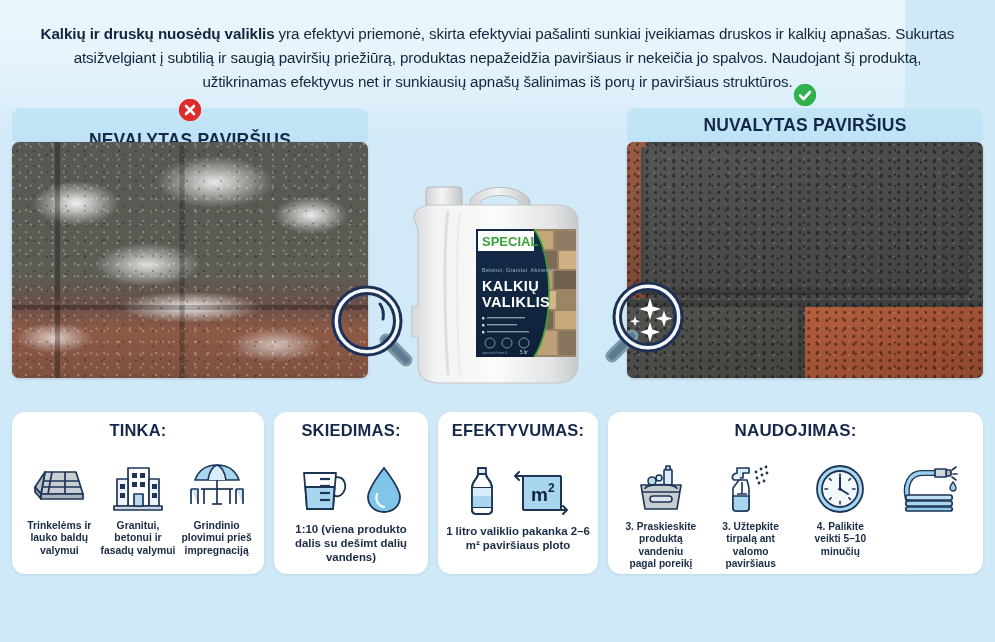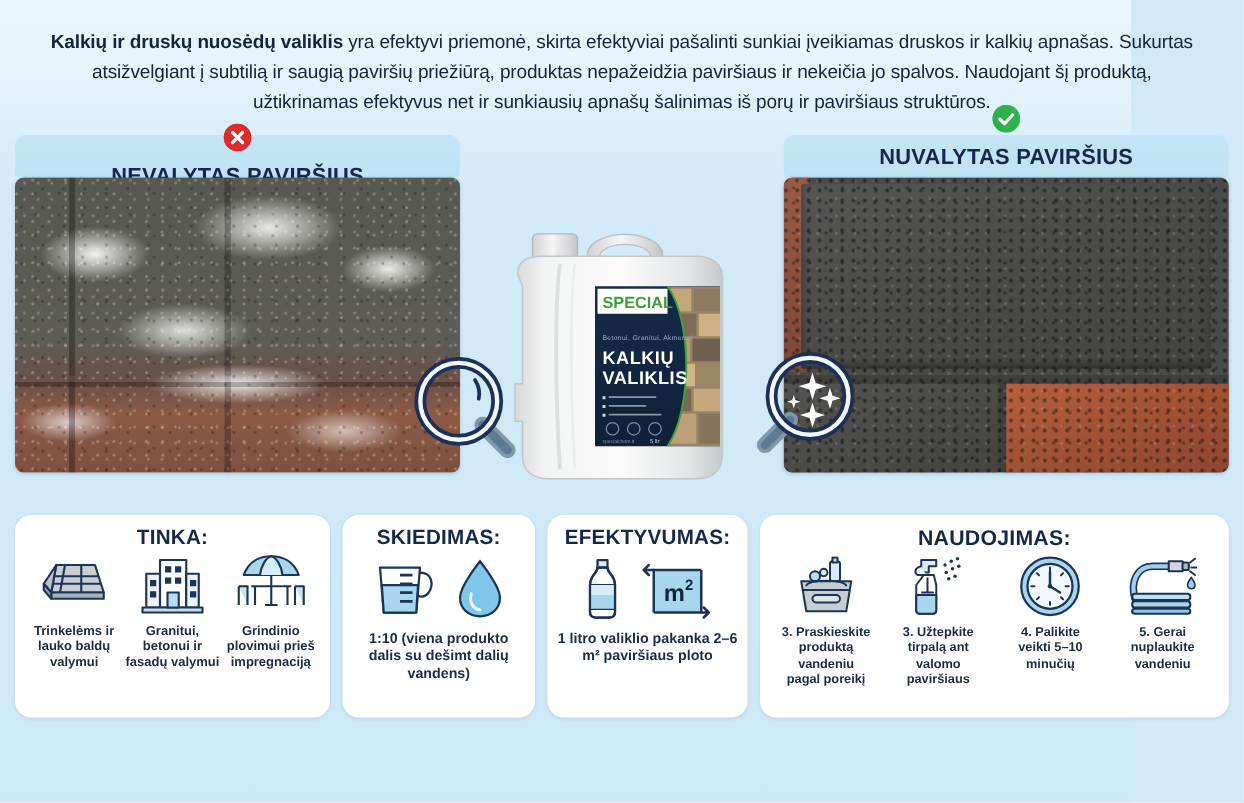--- a/index.html
+++ b/index.html
@@ -111,21 +111,21 @@
   
   .cards { position:absolute; left:12px; top:412px; width:971px; height:162px;
            display:flex; gap:10px; }
   .card { background:#fff; border-radius:13px; box-shadow:0 1px 3px rgba(25,55,90,.10);
           padding:9px 8px 10px; display:flex; flex-direction:column; align-items:center; }
   .card.tinka       { width: 252px; }
   .card.skiedimas   { width: 154px; }
   .card.efektyvumas { width: 160px; }
   .card.naudojimas  { flex: 1; }
   .card-title { font-size:16.5px; font-weight:700; color:#16284a; letter-spacing:.2px;
-                margin-bottom:0; text-align:center; }
+                margin-bottom:20px; text-align:center; }
   .card.naudojimas .card-title { font-size:17px; }
   .cols { display:flex; width:100%; justify-content:space-around; align-items:flex-start; }
   .col { display:flex; flex-direction:column; align-items:center; }
   .col .icon { height:56px; display:flex; align-items:center; justify-content:center; }
   .col .icon svg { display:block; }
   .col .cap { margin-top:4px; font-size:10.2px; line-height:12.4px; color:#1a2b45;
               text-align:center; font-weight:600; }
   .card.tinka .col { width:33.3%; }
   .card.tinka .cap { font-size:10.4px; }
   .card.naudojimas .col { width:20%; }
@@ -498,19 +498,18 @@
                 <path d="M6 42 L48 42 C51 42 51 46 48 46 L6 46 C3 46 3 42 6 42 Z" fill="#8fc9e9"></path>
               </g>
               <g stroke="#1c3557" stroke-width="1.6" stroke-linecap="round" fill="none">
                 <line x1="50" y1="5" x2="54" y2="2"></line>
                   <line x1="51" y1="9" x2="55" y2="9"></line>
                   <line x1="50" y1="12" x2="54" y2="15"></line>
               </g>
               <path d="M51 17 C51 17 48 21 48 23 C48 25 50 26 51 26 C53 26 54 25 54 23 C54 21 51 17 51 17 Z" fill="#9ccfee" stroke="#1c3557" stroke-width="1.3"></path>
             </svg>
           </span>
-          <div class="cap">5. Gerai nuplaukite vandeniu</div>
         </div>
       </div>
     </div>
 
   </div>
 </div>
 
 </body></html>

